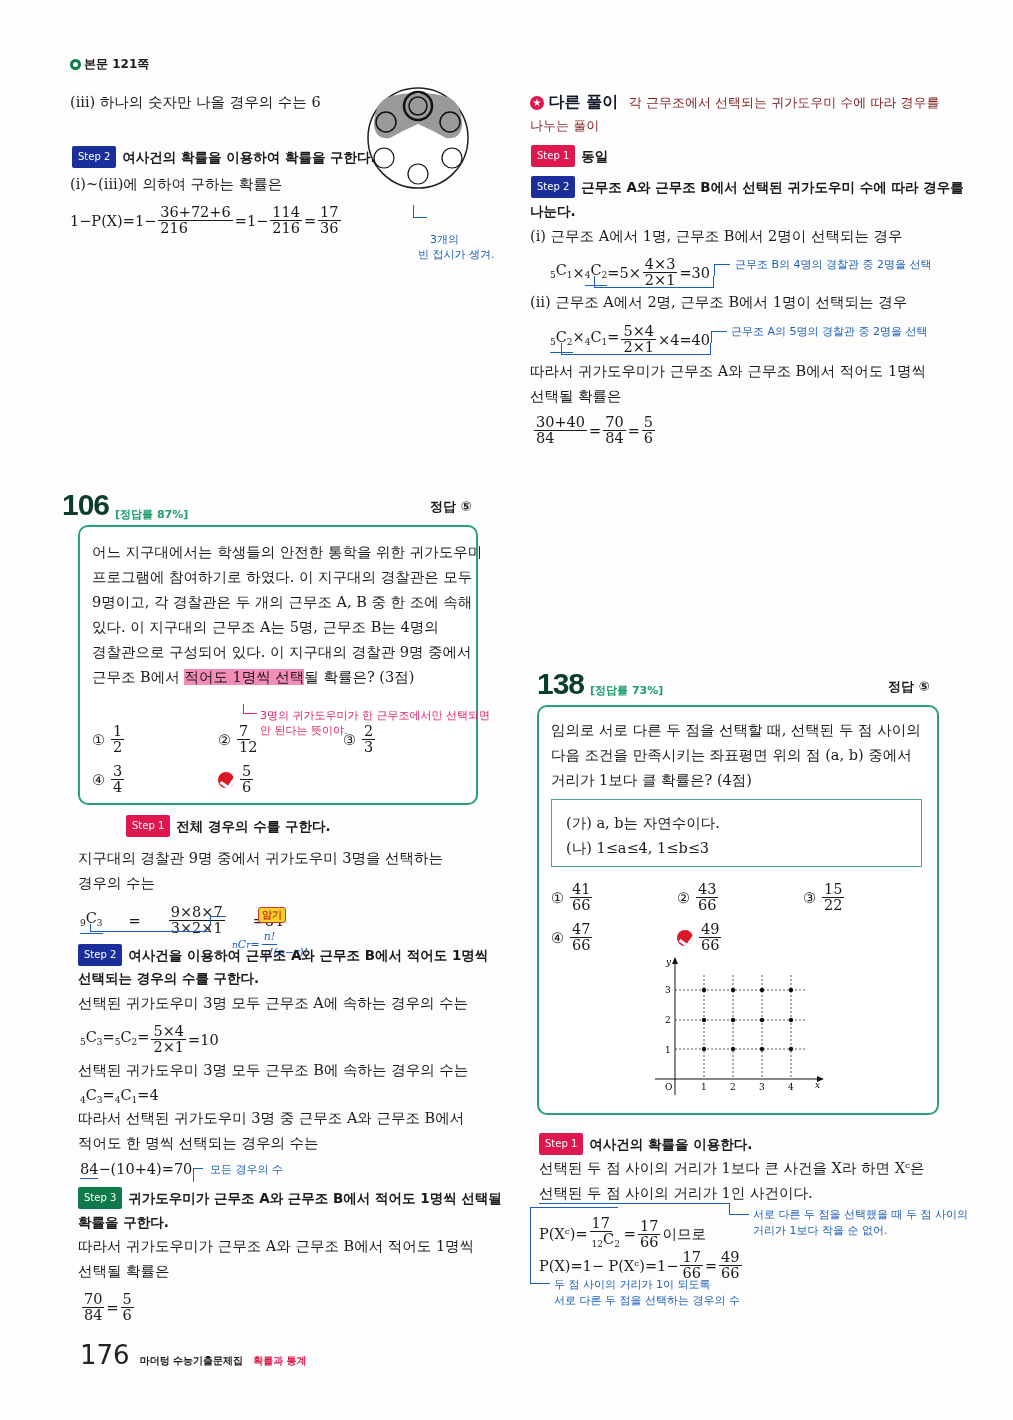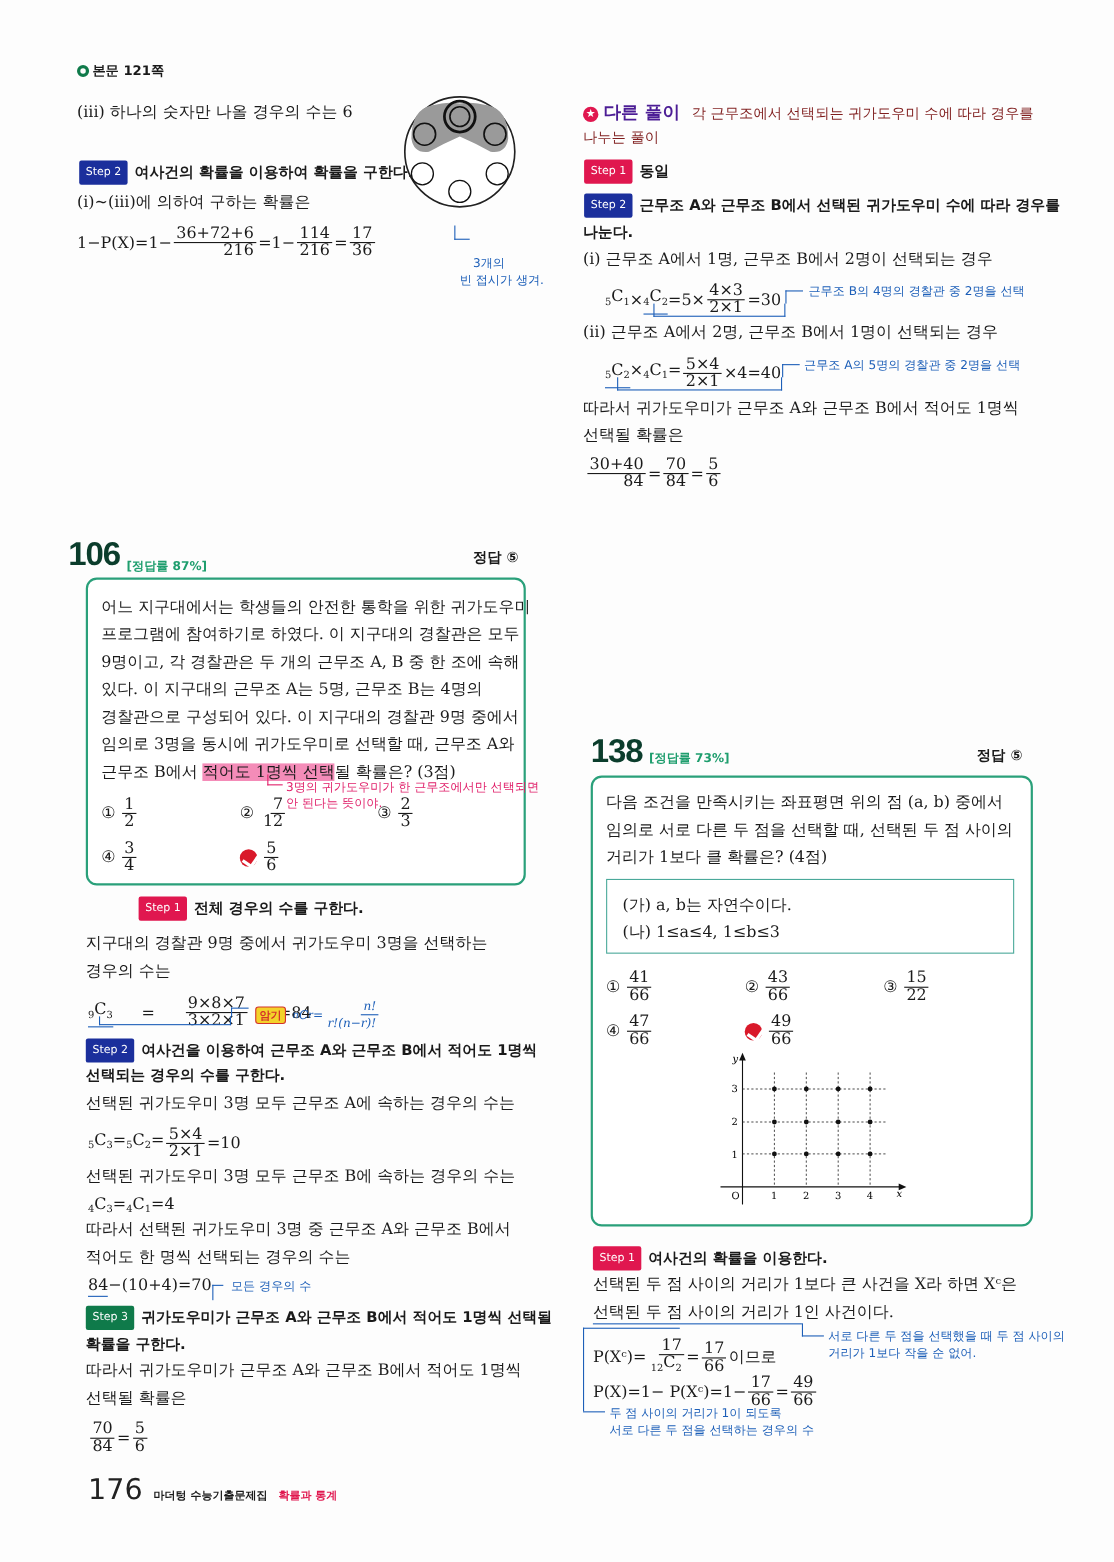--- a/index.html
+++ b/index.html
@@ -8,34 +8,34 @@
   .sans { font-family: "DejaVu Sans", "Liberation Sans", sans-serif; }
   .abs { position: absolute; }
   .line { position: absolute; white-space: nowrap; line-height: 20px; }
   .step { display: inline-block; font-family: "DejaVu Sans", sans-serif; font-size: 10px; color: #fff; padding: 1px 6px; border-radius: 2px; margin-right: 6px; vertical-align: 2px; }
   .step.red { background: #e0174f; }
   .step.blue { background: #1b2f9c; }
   .step.green { background: #0f7a4a; }
   .step-title { font-family: "DejaVu Sans", sans-serif; font-weight: bold; font-size: 13.5px; }
   .note-blue { color: #1d5fb8; font-family: "DejaVu Sans", sans-serif; font-size: 11px; }
   .note-pink { color: #e0206a; font-family: "DejaVu Sans", sans-serif; font-size: 11px; }
-  .frac { display: inline-flex; flex-direction: column; align-items: flex-end; vertical-align: middle; line-height: 15px; margin: 0 2px; }
+  .frac { display: inline-flex; flex-direction: column; align-items: flex-start; vertical-align: middle; line-height: 15px; margin: 0 2px; }
   .frac .num { border-bottom: 1px solid #1a1a1a; padding: 0 2px; }
   .frac .den { padding: 0 2px; }
   .sub { font-size: 9px; vertical-align: -3px; }
   .prob-num { font-family: "Liberation Sans", sans-serif; font-weight: bold; font-size: 30px; color: #0b3d2c; letter-spacing: -1px; }
   .rate { font-family: "DejaVu Sans", sans-serif; font-size: 11px; color: #1f9e6e; font-weight: bold; }
   .answer { font-family: "DejaVu Sans", sans-serif; font-weight: bold; font-size: 13px; }
   .qbox { position: absolute; border: 2px solid #2aa07a; border-radius: 10px; background: #fff; }
   .cond-box { position: absolute; border: 1.5px solid #4aa99a; background: #fff; }
   .choice { position: absolute; white-space: nowrap; display: flex; align-items: center; gap: 4px; }
   .check { display: inline-block; width: 16px; height: 16px; border-radius: 50%; background: #d9192a; position: relative; }
   .check::after { content: ""; position: absolute; left: 5px; top: 1px; width: 8px; height: 12px; border-right: 3px solid #fff; border-bottom: 3px solid #fff; transform: rotate(35deg); }
   .hl-pink { background: #f48cb8; }
-  .alt-title { color: #4c1d95; font-family: "DejaVu Sans", sans-serif; font-weight: bold; font-size: 16px; }
+  .alt-title { color: #0f172a; font-family: "DejaVu Sans", sans-serif; font-weight: bold; font-size: 16px; }
   .alt-sub { color: #7f1d1d; font-family: "DejaVu Sans", sans-serif; font-size: 13px; }
   .tip-badge { display: inline-block; background: #f3d22a; border: 1.5px solid #d4322a; color: #d4322a; font-family: "DejaVu Sans", sans-serif; font-size: 10px; font-weight: bold; padding: 0 3px; border-radius: 3px; }
   .formula-blue { color: #1d5fb8; font-style: italic; font-size: 11px; }
   .arrow-line { position: absolute; border-color: #1d5fb8; border-style: solid; border-width: 0; }
 </style>
 </head>
 <body>
 
 <div class="abs sans" style="left:70px;top:56px;font-size:12px;font-weight:bold;display:flex;align-items:center;gap:3px;">
   <span style="display:inline-block;width:11px;height:11px;border:3px solid #0f7a4a;border-radius:50%;"></span>
@@ -153,21 +153,20 @@
 </div>
 <div class="abs answer" style="left:430px;top:498px;">정답 ⑤</div>
 
 <div class="qbox" style="left:78px;top:525px;width:400px;height:280px;"></div>
 <div class="abs" style="left:92px;top:540px;line-height:25px;">
   <div>어느 지구대에서는 학생들의 안전한 통학을 위한 귀가도우미</div>
   <div>프로그램에 참여하기로 하였다. 이 지구대의 경찰관은 모두</div>
   <div>9명이고, 각 경찰관은 두 개의 근무조 A, B 중 한 조에 속해</div>
   <div>있다. 이 지구대의 근무조 A는 5명, 근무조 B는 4명의</div>
   <div>경찰관으로 구성되어 있다. 이 지구대의 경찰관 9명 중에서</div>
-  <div>임의로 3명을 동시에 귀가도우미로 선택할 때, 근무조 A와</div>
   <div>
     <span>근무조 B에서 </span><span class="hl-pink">적어도 1명씩 선택</span><span>될 확률은? (3점)</span>
   </div>
 </div>
 <div class="arrow-line" style="left:243px;top:704px;width:14px;height:10px;border-left:1.5px solid #e0206a;border-bottom:1.5px solid #e0206a;"></div>
 <div class="abs note-pink" style="left:260px;top:708px;line-height:15px;">
   <div>3명의 귀가도우미가 한 근무조에서만 선택되면</div>
   <div>안 된다는 뜻이야.</div>
 </div>
 
@@ -215,21 +214,21 @@
 <div class="line" style="left:80px;top:905px;display:flex;align-items:center;gap:26px;">
   <span style="border-bottom:1.5px solid #1d5fb8;"><span class="sub">9</span>C<span class="sub">3</span></span>=
   <span class="frac">
       <span class="num">9×8×7</span>
       <span class="den">3×2×1</span>
     </span>
   <span>=84</span>
 </div>
 <div class="arrow-line" style="left:90px;top:924px;width:120px;height:8px;border-left-width:1.5px;border-bottom-width:1.5px;border-right-width:1.5px;"></div>
 <div class="arrow-line" style="left:210px;top:916px;width:16px;height:8px;border-left-width:1.5px;border-top-width:1.5px;"></div>
-<div class="abs" style="left:232px;top:907px;display:flex;align-items:center;gap:6px;">
+<div class="abs" style="left:232px;top:907px;display:flex;align-items:center;gap:6px;flex-direction:column;">
   <span class="tip-badge">암기</span>
   <span class="formula-blue" style="display:flex;align-items:center;"><span class="sub">n</span>C<span class="sub">r</span>=<span class="frac" style="color:#1d5fb8;">
         <span class="num" style="border-color:#1d5fb8;">n!</span>
         <span class="den">r!(n−r)!</span>
       </span></span>
 </div>
 
 <div class="line" style="left:78px;top:944px;">
   <span class="step blue">Step 2</span><span class="step-title">여사건을 이용하여 근무조 A와 근무조 B에서 적어도 1명씩</span>
 </div>
@@ -271,22 +270,22 @@
 </div>
 
 <div class="abs" style="left:537px;top:667px;display:flex;align-items:baseline;gap:6px;">
   <span class="prob-num">138</span>
   <span class="rate">[정답률 73%]</span>
 </div>
 <div class="abs answer" style="left:888px;top:678px;">정답 ⑤</div>
 
 <div class="qbox" style="left:537px;top:705px;width:402px;height:410px;"></div>
 <div class="abs" style="left:551px;top:718px;line-height:25px;">
+  <div>임의로 서로 다른 두 점을 선택할 때, 선택된 두 점 사이의</div>
   <div>다음 조건을 만족시키는 좌표평면 위의 점 (a, b) 중에서</div>
-  <div>임의로 서로 다른 두 점을 선택할 때, 선택된 두 점 사이의</div>
   <div>거리가 1보다 클 확률은? (4점)</div>
 </div>
 <div class="cond-box" style="left:551px;top:799px;width:371px;height:68px;"></div>
 <div class="abs" style="left:566px;top:811px;line-height:25px;">
   <div>(가) a, b는 자연수이다.</div>
   <div>(나) 1≤a≤4, 1≤b≤3</div>
 </div>
 
 <div class="choice" style="left:551px;top:882px;">
     <span>①</span>

